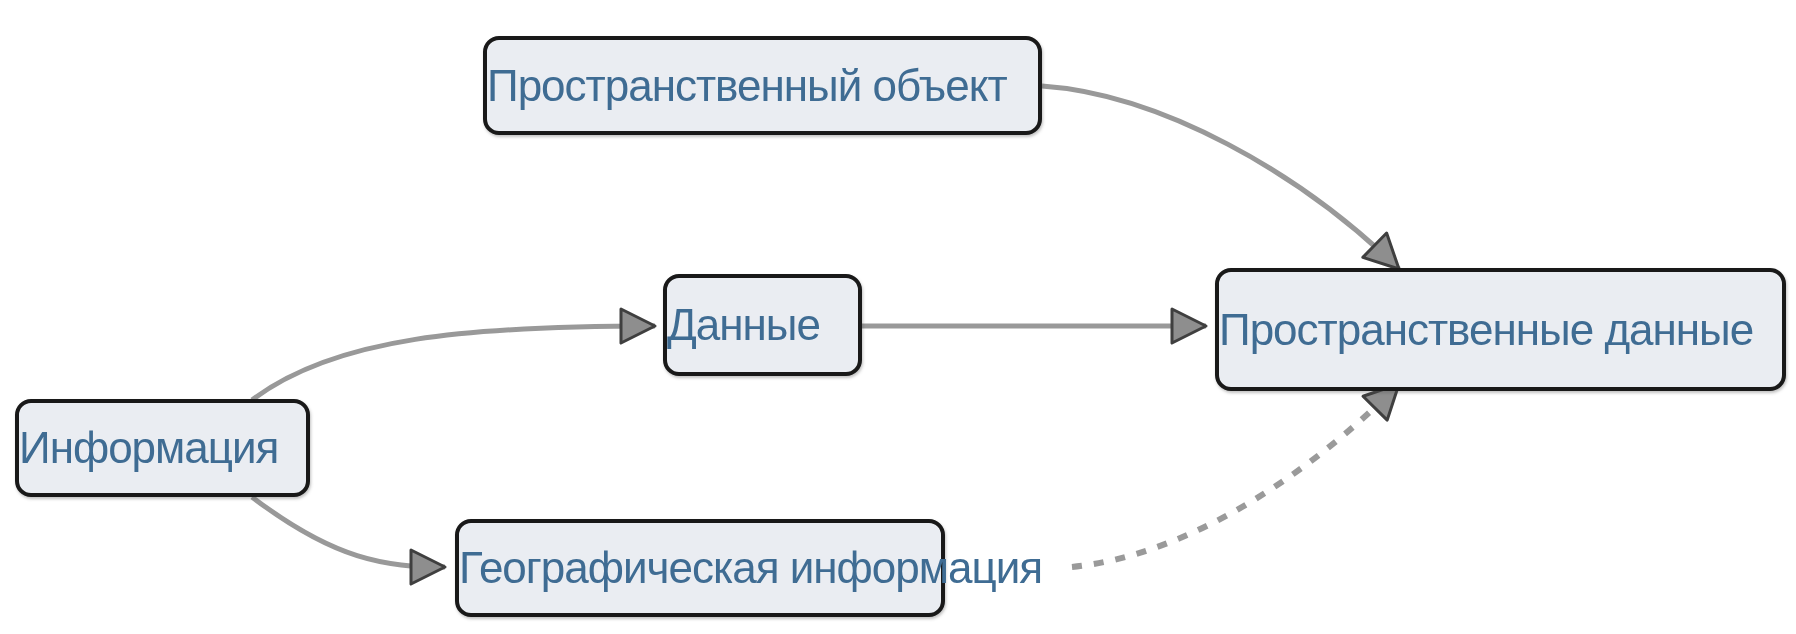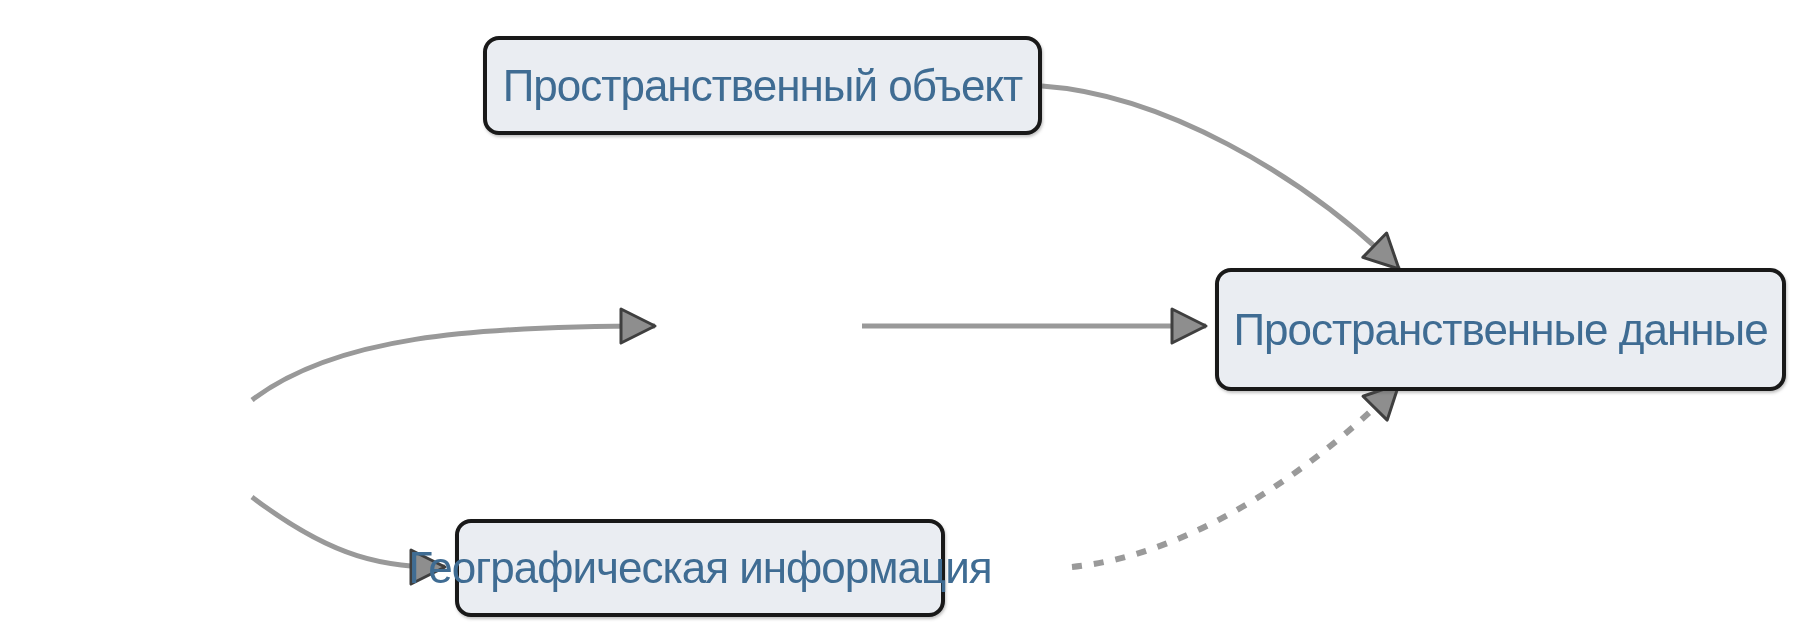--- a/index.html
+++ b/index.html
@@ -23,21 +23,20 @@
   }
   .node {
     position: absolute;
     box-sizing: border-box;
     background: #eaedf2;
     border: 4px solid #191919;
     border-radius: 16px;
     box-shadow: 1px 2px 3px rgba(80,80,80,0.35);
     display: flex;
     align-items: center;
-    justify-content: center;
     color: #3f6c93;
     font-size: 44px;
     font-weight: 500;
     letter-spacing: -1px;
     white-space: nowrap;
   }
   .node-spatial-object        { left: 483px;  top: 36px;  width: 559px; height: 99px;  }
   .node-data                  { left: 663px;  top: 274px; width: 199px; height: 102px; }
   .node-spatial-data          { left: 1215px; top: 268px; width: 571px; height: 123px;  }
   .node-information           { left: 15px;   top: 399px; width: 295px; height: 98px;  }
@@ -74,23 +73,29 @@
 
     <path class="edge" d="M 252 497 C 335 560, 385 567, 445 567" marker-end="url(#arrowhead)"></path>
 
     <path class="edge edge-dotted" d="M 1072 567 C 1190 555, 1312 472, 1399 384" marker-end="url(#arrowhead)"></path>
   </svg>
 
   <div class="node node-spatial-object">
     <span>Пространственный объект</span>
   </div>
 
+  <div class="node node-data">
+    <span>Данные</span>
+  </div>
 
   <div class="node node-spatial-data">
     <span>Пространственные данные</span>
   </div>
 
+  <div class="node node-information">
+    <span>Информация</span>
+  </div>
 
   <div class="node node-geographic-information">
     <span>Географическая информация</span>
   </div>
 
 </div>
 
 </body></html>

